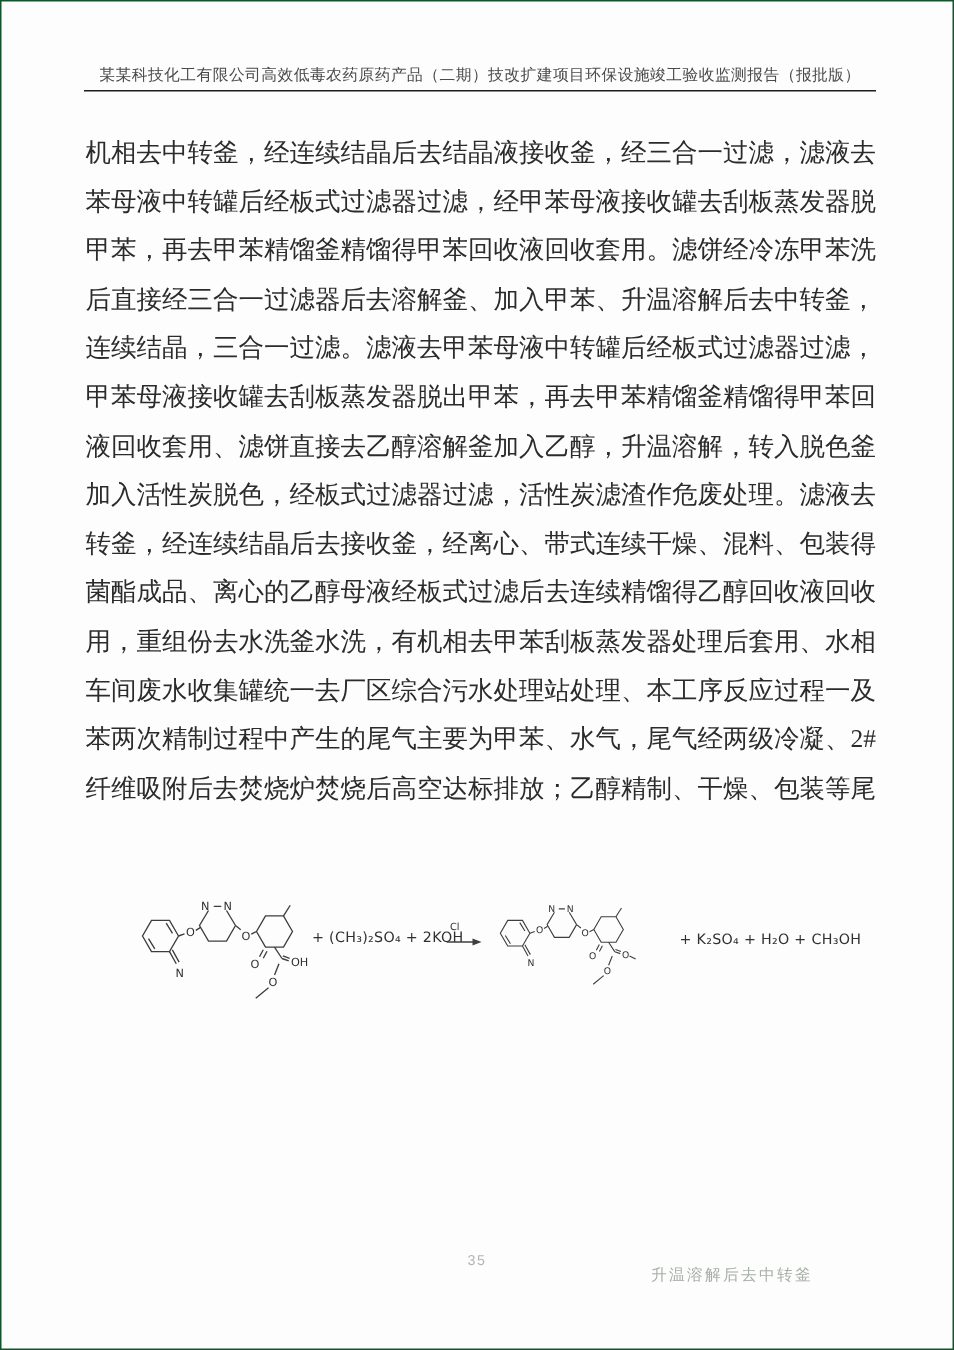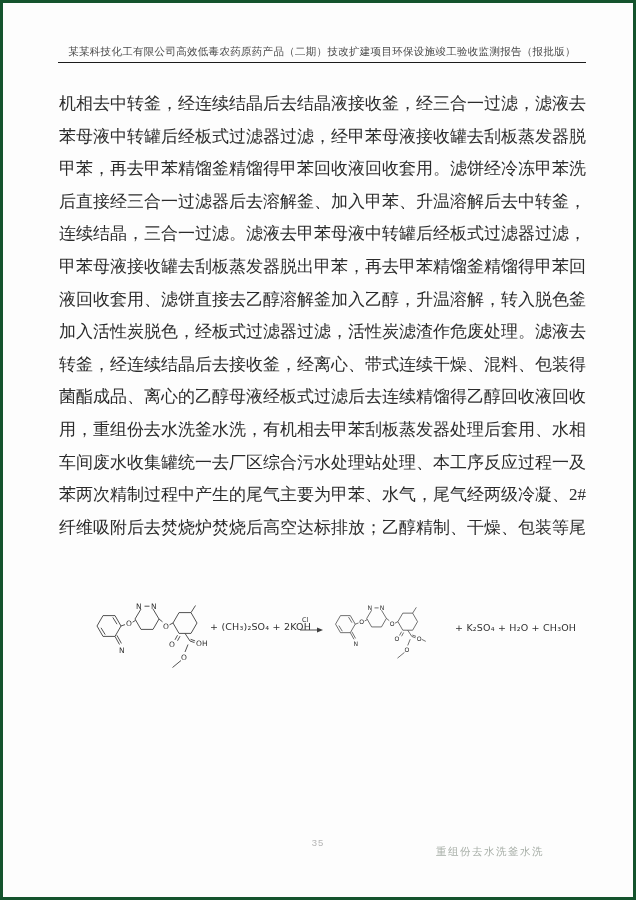--- a/index.html
+++ b/index.html
@@ -1,18 +1,18 @@
 <!DOCTYPE html>
 <html><head>
 <meta charset="utf-8">
 <style>
   html,body{margin:0;padding:0;background:#e8e8e8;}
   .page{
     position:relative;width:636px;height:900px;margin:0 auto;
-    background:#fdfdfd;border:3px solid #14532d;box-sizing:border-box;
+    background:#fdfdfd;border:1px solid #14532d;box-sizing:border-box;
     font-family:"Liberation Serif","DejaVu Serif",serif;color:#2e2e2e;
     overflow:hidden;
   }
   .header{
     position:absolute;top:42px;left:55px;width:528px;
     font-size:10.5px;color:#4a4a4a;text-align:center;
     letter-spacing:0.3px;white-space:nowrap;
   }
   .header-rule{
     position:absolute;top:59px;left:55px;width:528px;height:0;
@@ -116,15 +116,15 @@
       <text x="107" y="47">O</text>
       <path d="M113 45.5 L118 48"></path>
       <path d="M99 45.5 L96 53 M92 61.5 L83.5 68.5"></path>
       <text x="92" y="60.5">O</text>
     </g>
 
     <text x="366" y="32" class="eqtext">+ K₂SO₄ + H₂O + CH₃OH</text>
   </svg>
 
   <div class="page-number">35</div>
-  <div class="issuer">重组份去水洗釜水洗</div>
+  <div class="issuer">升温溶解后去中转釜</div>
 
 </div>
 
 </body></html>

